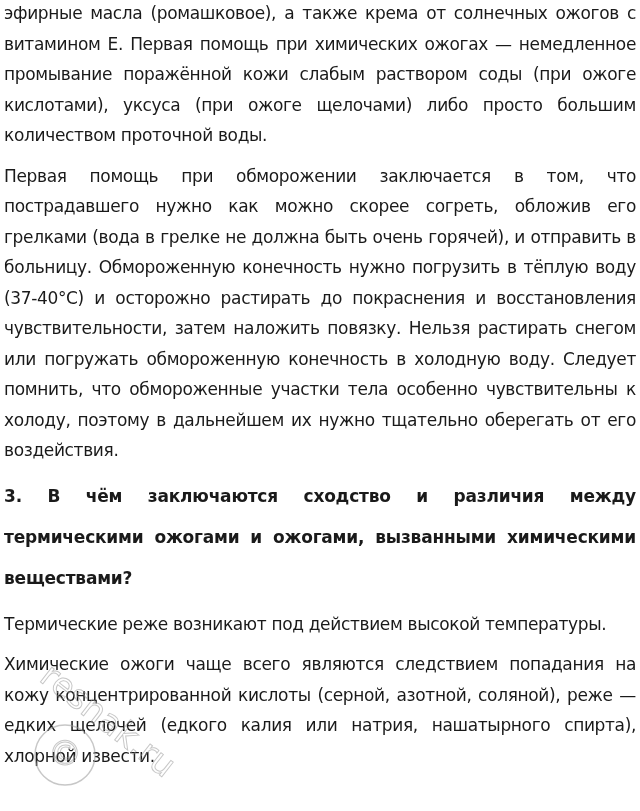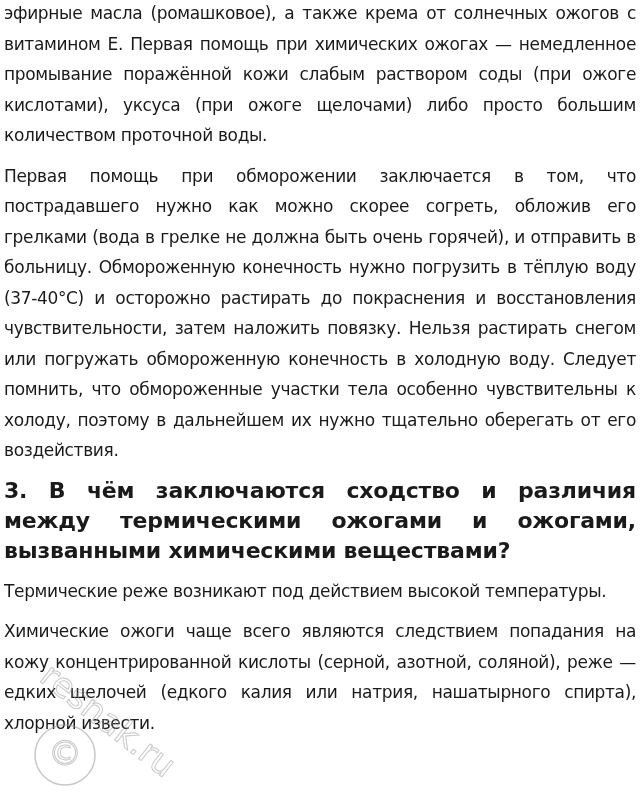--- a/index.html
+++ b/index.html
@@ -12,22 +12,22 @@
     p {
       margin: 0 0 10px 0;
       font-size: 17px;
       line-height: 30.5px;
       text-align: justify;
       letter-spacing: -0.35px;
       word-spacing: 0px;
     }
     h3 {
       margin: 0 0 10px 0;
-      font-size: 22px;
-      line-height: 30px;
+      font-size: 17px;
+      line-height: 41px;
       font-weight: bold;
       text-align: justify;
       letter-spacing: -0.2px;
     }
     .watermark {
       position: absolute; left: 10px; top: 640px; width: 190px; height: 171px;
       pointer-events: none; opacity: 0.55;
     }
   </style>
 </head>

